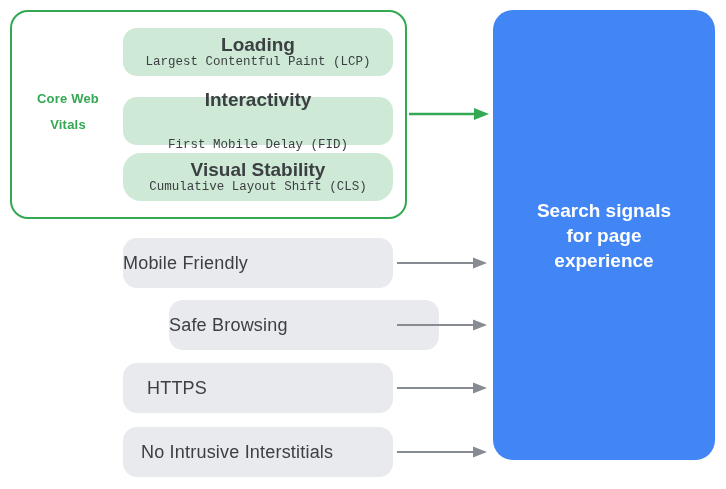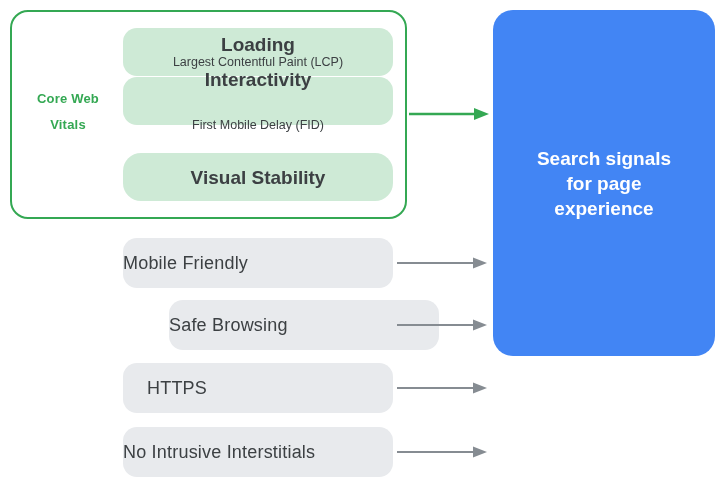--- a/index.html
+++ b/index.html
@@ -39,61 +39,62 @@
     left: 111px;
     width: 270px; height: 48px;
     background: #ceead6;
     border-radius: 14px;
     display: flex;
     flex-direction: column;
     align-items: center;
     justify-content: center;
   }
   .vital-card.v1 { top: 16px; }
-  .vital-card.v2 { top: 65px; gap: 28px; }
+  .vital-card.v2 { top: 85px; gap: 28px; }
   .vital-card.v3 { top: 141px; border-radius: 18px; }
   .vital-title {
     font-size: 19px;
     font-weight: 700;
     color: #3c4043;
     line-height: 21px;
     text-align: center;
   }
   .vital-subtitle {
     font-size: 12.5px;
     color: #3c4043;
     line-height: 15px;
+    font-family: Liberation Mono, monospace;
   }
 
   
   .signal-pill {
     position: absolute;
     left: 123px;
     width: 270px; height: 50px;
     background: #e8eaed;
     border-radius: 14px;
     display: flex;
     align-items: center;
     justify-content: flex-start;
   }
   .signal-pill.s1 { top: 238px; }
   .signal-pill.s2 { top: 300px; margin-left: 46px; }
   .signal-pill.s3 { top: 363px; padding-left: 24px; }
-  .signal-pill.s4 { top: 427px; }
+  .signal-pill.s4 { top: 427px; padding-left: 18px; }
   .signal-label {
     font-size: 18px;
     color: #3c4043;
     letter-spacing: 0.2px;
   }
 
   
   .result-box {
     position: absolute;
     left: 493px; top: 10px;
-    width: 222px; height: 346px;
+    width: 222px; height: 450px;
     background: #4285f4;
     border-radius: 20px;
     display: flex;
     align-items: center;
     justify-content: center;
   }
   .result-title {
     width: 156px;
     text-align: center;
     font-size: 19px;
@@ -123,20 +124,21 @@
       <div class="vital-subtitle">Largest Contentful Paint (LCP)</div>
     </div>
 
     <div class="vital-card v2">
       <div class="vital-title">Interactivity</div>
       <div class="vital-subtitle">First Mobile Delay (FID)</div>
     </div>
 
     <div class="vital-card v3">
       <div class="vital-title">Visual Stability</div>
+      <div class="vital-subtitle">Cumulative Layout Shift (CLS)</div>
     </div>
   </div>
 
   <div class="signal-pill s1">
     <span class="signal-label">Mobile Friendly</span>
   </div>
 
   <div class="signal-pill s2">
     <span class="signal-label">Safe Browsing</span>
   </div>

